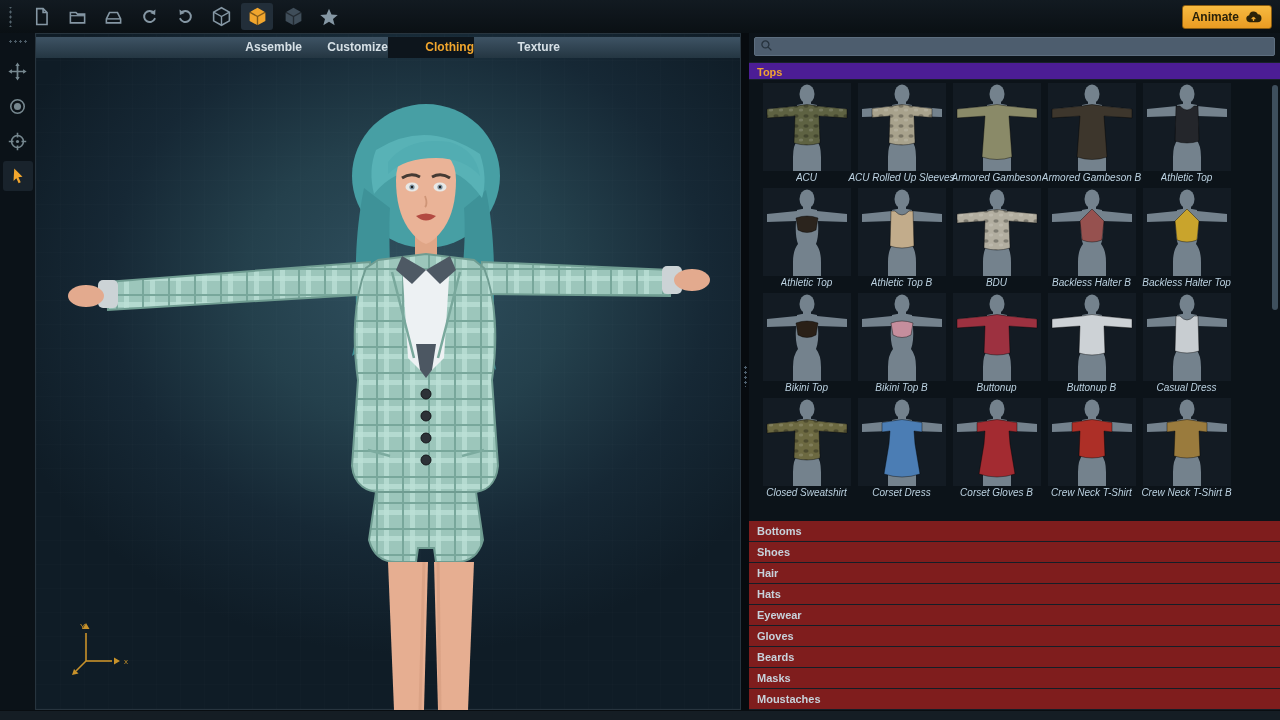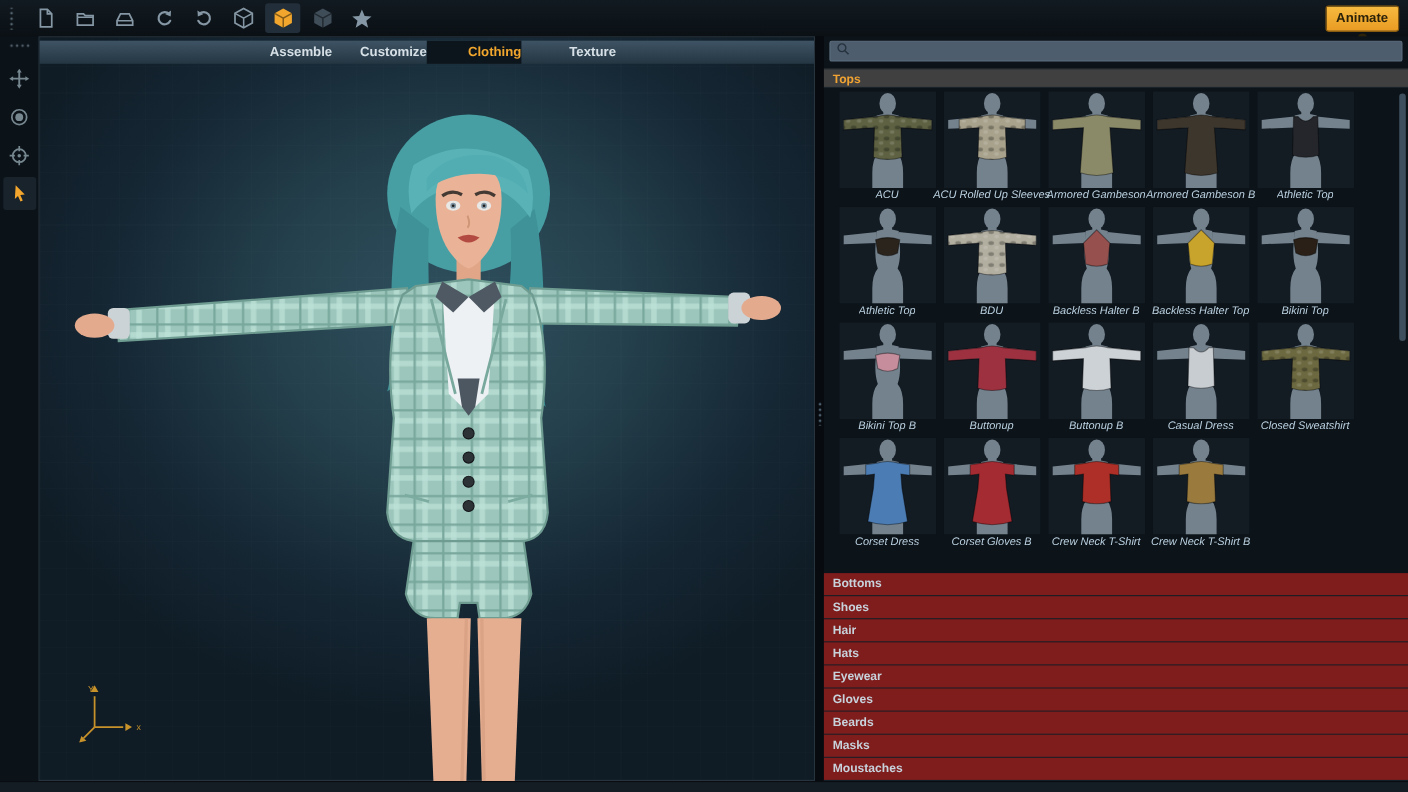--- a/index.html
+++ b/index.html
@@ -14,21 +14,21 @@
          background-image:radial-gradient(circle,#55656f 1.1px,transparent 1.4px);
          background-size:5px 5px;background-position:center;}
   .tbtn{width:32px;height:27px;display:flex;align-items:center;justify-content:center;
         color:#8597a4;border-radius:3px;cursor:pointer;}
   .tbtn.active{background:#222e39;color:#f2a62d;}
   .tbtn.dim{color:#3f4d59;}
   .tbtn svg{display:block;}
   .animate-btn{margin-left:auto;display:flex;align-items:center;gap:6px;
         background:linear-gradient(#f7ba40,#e99b22);border:1px solid #8a5c10;
         border-radius:3px;color:#2b2209;font-weight:bold;font-size:12px;
-        padding:3px 9px;height:24px;cursor:pointer;font-family:inherit;flex-direction:column;}
+        padding:3px 9px;height:24px;cursor:pointer;font-family:inherit;}
   .animate-btn svg{display:block;}
   
   .body{flex:1;display:flex;min-height:0;}
   .leftrail{width:35px;flex:0 0 35px;background:#0b1218;display:flex;
             flex-direction:column;align-items:center;padding-top:6px;}
   .hdots{width:20px;height:5px;margin-bottom:12px;
          background-image:radial-gradient(circle,#4c5b66 1.1px,transparent 1.4px);
          background-size:5px 5px;}
   .railbtn{width:30px;height:30px;display:flex;align-items:center;justify-content:center;
            color:#76878f;margin-bottom:5px;border-radius:3px;cursor:pointer;}
@@ -54,21 +54,21 @@
   .divider .dots{position:absolute;left:2px;top:332px;width:5px;height:22px;
      background-image:radial-gradient(circle,#4f6170 1.1px,transparent 1.4px);
      background-size:5px 5px;}
   
   .rightpanel{flex:1;background:#0c1319;position:relative;display:flex;flex-direction:column;min-width:0;}
   .searchwrap{margin:4px 5px 6px 5px;height:19px;background:#4d5d6e;border:1px solid #5d6e7f;
      border-radius:2px;display:flex;align-items:center;padding:0 5px;gap:5px;color:#26323d;}
   .searchwrap input{flex:1;background:transparent;border:none;outline:none;
      color:#e4ecf2;font-size:12px;font-family:inherit;padding:0;}
   .tops-header{height:18px;line-height:18px;padding-left:8px;font-size:11px;font-weight:bold;
-     color:#f0a332;background:#404040;border-top:1px solid #192129;border-bottom:1px solid #192129;
+     color:#f0a332;background:#4c1d95;border-top:1px solid #192129;border-bottom:1px solid #192129;
      cursor:pointer;}
   .grid{height:441px;display:grid;grid-template-columns:repeat(5,95px);
      grid-auto-rows:105px;padding:3px 0 0 10px;overflow:hidden;}
   .tile{display:flex;flex-direction:column;align-items:center;cursor:pointer;font-style:italic;}
   .tile .thumb{width:88px;height:88px;}
   .tile .lbl{font-size:10px;color:#bbd1e0;text-align:center;white-space:nowrap;
      margin-top:1px;max-width:110px;overflow:hidden;}
   .sections{flex:1;}
   .secrow{height:21px;line-height:20px;padding-left:8px;font-weight:bold;font-size:11px;
      color:#c7d2db;background:#7f1d1d;border-bottom:1px solid #141e27;cursor:pointer;}
@@ -388,20 +388,35 @@
 <path d="M54 23 L84 26 L84 34 L54 33 Z" fill="#74828d"></path>
 <path d="M34 22 Q44 19 54 22 L55 34 Q56 48 53 56 Q58 62 58 74 L58 88 L30 88 L30 74 Q30 62 35 56 Q32 48 33 34 Z" fill="#74828d"></path>
          <path d="M33 30 Q44 26 55 30 L53 42 Q44 47 35 42 Z" fill="#2b241d" stroke="rgba(0,0,0,.4)" stroke-width="1"></path>
        </svg>
      </div>
      <div class="lbl">Athletic Top</div>
           </div>
           <div class="tile">
             <div class="thumb">
        <svg width="88" height="88" viewBox="0 0 88 88">
+
+         <rect width="88" height="88" fill="#131b23"></rect>
+         <ellipse cx="44" cy="11" rx="7.5" ry="9.5" fill="#74828d"></ellipse>
+<rect x="40" y="17" width="8" height="7" fill="#74828d"></rect>
+<path d="M4 26 L34 23 L34 33 L4 34 Z" fill="#74828d"></path>
+<path d="M54 23 L84 26 L84 34 L54 33 Z" fill="#74828d"></path>
+<path d="M34 22 Q44 19 54 22 L55 34 Q56 48 53 56 Q58 62 58 74 L58 88 L30 88 L30 74 Q30 62 35 56 Q32 48 33 34 Z" fill="#74828d"></path>
+         <path d="M33 23 L37 23 Q44 31 51 23 L55 23 L56 58 Q44 62 32 58 Z" fill="#c2ac8b" stroke="rgba(0,0,0,.4)" stroke-width="1"></path>
+       </svg>
+     </div>
+     <div class="lbl">Athletic Top B</div>
+          </div>
+          <div class="tile">
+            <div class="thumb">
+       <svg width="88" height="88" viewBox="0 0 88 88">
          <defs>
                   <pattern id="cp7" width="10" height="10" patternUnits="userSpaceOnUse">
     <rect width="10" height="10" fill="#b2aea0"></rect>
     <ellipse cx="3" cy="3" rx="2.6" ry="1.8" fill="rgba(0,0,0,.28)"></ellipse>
     <ellipse cx="8" cy="7" rx="2.2" ry="1.6" fill="rgba(255,255,255,.14)"></ellipse>
   </pattern>
                 </defs>
          <rect width="88" height="88" fill="#131b23"></rect>
          <ellipse cx="44" cy="11" rx="7.5" ry="9.5" fill="#74828d"></ellipse>
 <rect x="40" y="17" width="8" height="7" fill="#74828d"></rect>

